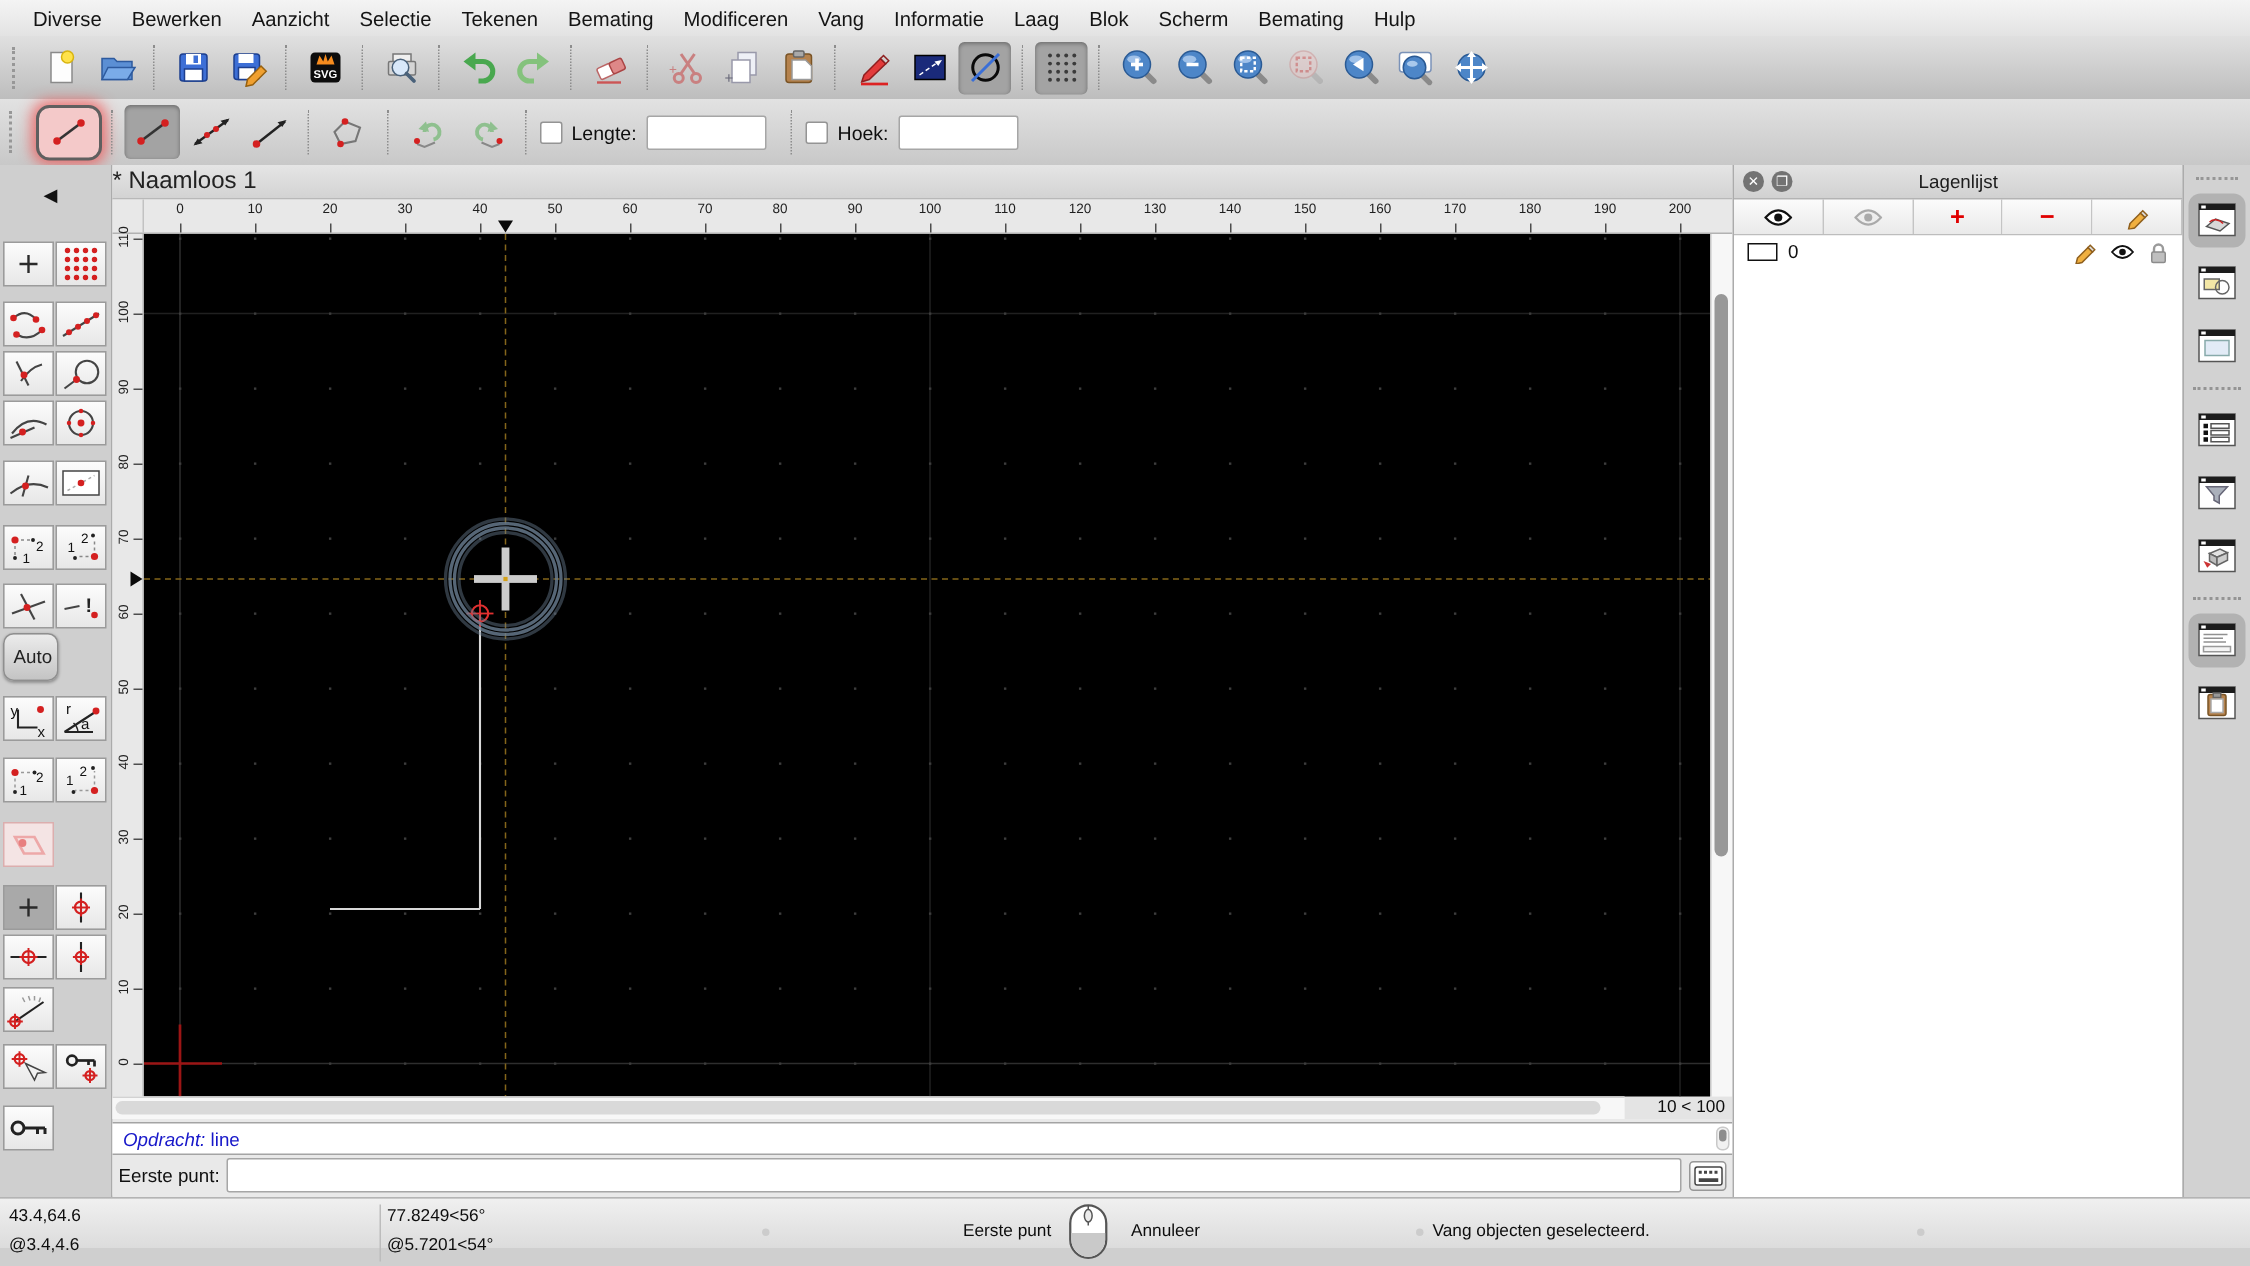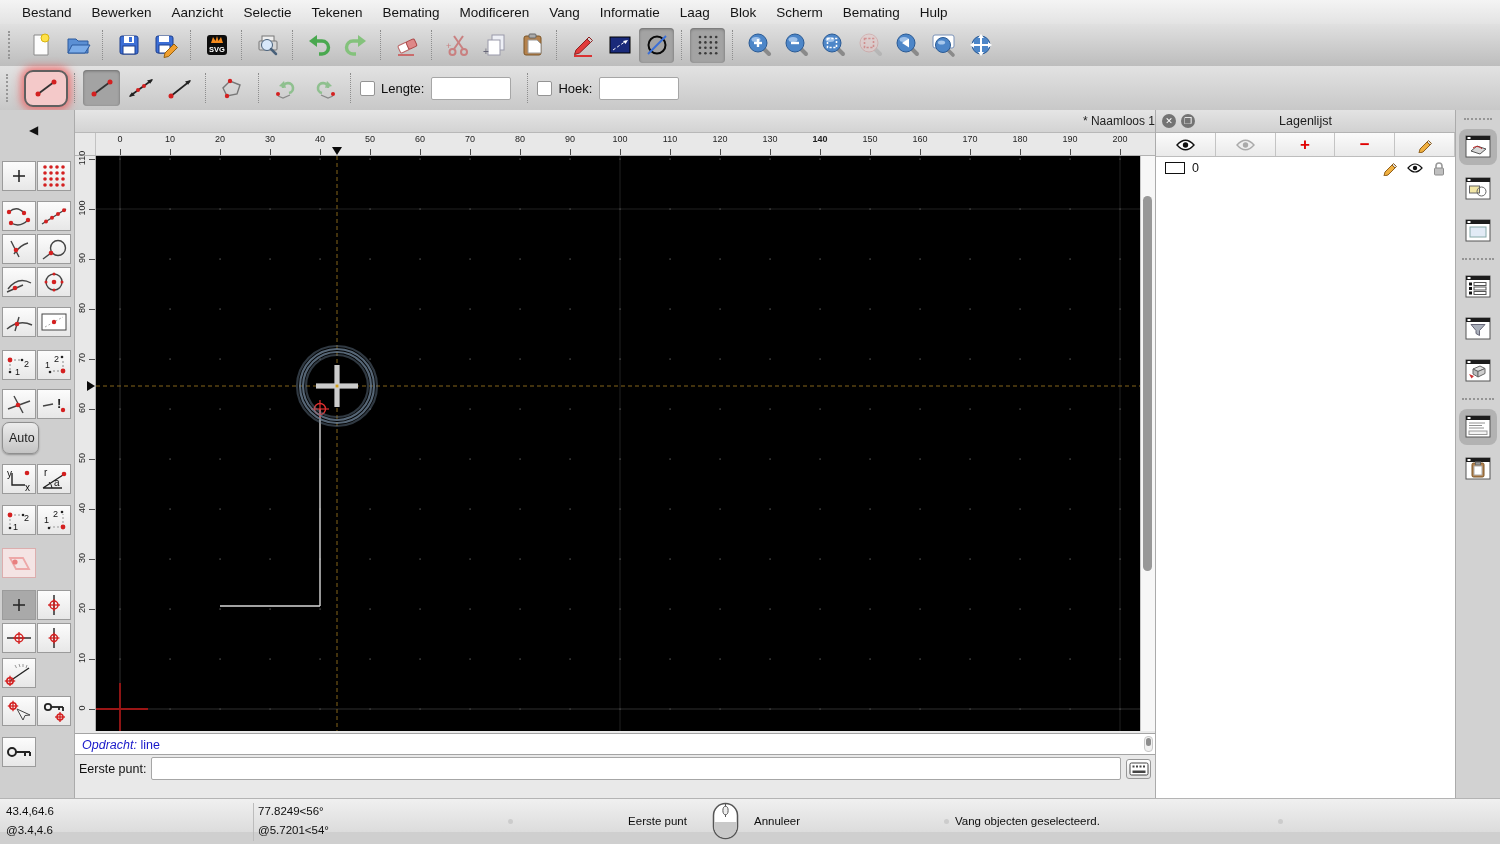--- a/index.html
+++ b/index.html
@@ -52,21 +52,21 @@
     border:1px solid #9b9b9b;display:flex;align-items:center;justify-content:center;padding:0;}
   .ldbtn.sel{background:#a9a9a9;}
   .ldbtn.dis{background:#f4e4e4;border-color:#dcaeae;}
   .auto-btn{width:37px;height:32px;border-radius:7px;border:1px solid #8f8f8f;
     background:linear-gradient(#ececec,#c4c4c4);font-size:12.5px;color:#222;
     box-shadow:0 1px 2px rgba(0,0,0,.3);}
 
   
   .mdi{position:absolute;left:75px;top:110px;width:1080px;height:688px;background:#e9e9e9;}
   .mdi-title{height:22px;background:linear-gradient(#e5e5e5,#d3d3d3);border-bottom:1px solid #b8b8b8;
-    text-align:right;font-size:12px;line-height:22px;color:#222;}
+    text-align:left;font-size:16px;line-height:22px;color:#222;}
   .hruler-row{height:23px;display:flex;background:#e8e8e8;border-bottom:1px solid #b2b2b2;box-sizing:border-box;}
   .ruler-corner{width:21px;border-right:1px solid #c2c2c2;box-sizing:border-box;}
   .hruler{position:relative;width:1044px;}
   .htick{position:absolute;bottom:0;width:1px;height:6px;background:#4d4d4d;}
   .hlab{position:absolute;top:1px;transform:translateX(-50%);font-size:9px;color:#1f1f1f;}
   .hmarker{position:absolute;bottom:0;width:0;height:0;border-left:5px solid transparent;
     border-right:5px solid transparent;border-top:8px solid #0a0a0a;margin-left:-5px;}
   .canvas-area{position:relative;height:575px;display:flex;}
   .vruler{position:relative;width:21px;background:#e8e8e8;border-right:1px solid #b2b2b2;box-sizing:border-box;}
   .vtick{position:absolute;right:0;width:6px;height:1px;background:#4d4d4d;}
@@ -128,21 +128,21 @@
   .sb{position:absolute;white-space:nowrap;}
   .sdiv{position:absolute;left:253px;top:4px;height:38px;width:1px;background:#bcbcbc;}
   .sdot{position:absolute;width:5px;height:5px;border-radius:50%;background:#cccccc;top:20px;}
 </style>
 </head>
 <body>
 
 <div id="root">
 
   <div class="menubar" id="menubar">
-      <div class="menu-item">Bestand</div>
+      <div class="menu-item">Diverse</div>
       <div class="menu-item">Bewerken</div>
       <div class="menu-item">Aanzicht</div>
       <div class="menu-item">Selectie</div>
       <div class="menu-item">Tekenen</div>
       <div class="menu-item">Bemating</div>
       <div class="menu-item">Modificeren</div>
       <div class="menu-item">Vang</div>
       <div class="menu-item">Informatie</div>
       <div class="menu-item">Laag</div>
       <div class="menu-item">Blok</div>
@@ -720,21 +720,21 @@
           <span class="hlab" style="left: 474px;">90</span>
           <div class="htick" style="left: 524px;"></div>
           <span class="hlab" style="left: 524px;">100</span>
           <div class="htick" style="left: 574px;"></div>
           <span class="hlab" style="left: 574px;">110</span>
           <div class="htick" style="left: 624px;"></div>
           <span class="hlab" style="left: 624px;">120</span>
           <div class="htick" style="left: 674px;"></div>
           <span class="hlab" style="left: 674px;">130</span>
           <div class="htick" style="left: 724px;"></div>
-          <span class="hlab" style="left: 724px; font-weight: bold;">140</span>
+          <span class="hlab" style="left: 724px;">140</span>
           <div class="htick" style="left: 774px;"></div>
           <span class="hlab" style="left: 774px;">150</span>
           <div class="htick" style="left: 824px;"></div>
           <span class="hlab" style="left: 824px;">160</span>
           <div class="htick" style="left: 874px;"></div>
           <span class="hlab" style="left: 874px;">170</span>
           <div class="htick" style="left: 924px;"></div>
           <span class="hlab" style="left: 924px;">180</span>
           <div class="htick" style="left: 974px;"></div>
           <span class="hlab" style="left: 974px;">190</span>
@@ -1043,20 +1043,26 @@
             <circle cx="241" cy="230" r="37" fill="none" stroke="#6b7f93" stroke-width="2.2" opacity="0.8"></circle>
             <circle cx="241" cy="230" r="40" fill="none" stroke="#6b7f93" stroke-width="2.2" opacity="0.45"></circle>
             <rect x="220" y="227.4" width="42" height="5.2" fill="#cccccc"></rect>
             <rect x="238.4" y="209" width="5.2" height="42" fill="#cccccc"></rect>
             <rect x="239.6" y="228.6" width="2.8" height="2.8" fill="#d4a017"></rect>
           </svg></div>
       <div class="vscroll">
           <div class="vthumb"></div>
         </div>
     </div>
+    <div class="hscroll-row">
+      <div class="hscroll">
+          <div class="hthumb"></div>
+        </div>
+      <div class="grid-info">10 &lt; 100</div>
+    </div>
     <div class="cmd-history">
       <span class="cmd-label">Opdracht:</span>
       <span class="cmd-value">line</span>
       <div class="mini-scroll">
           <div class="mini-thumb"></div>
         </div>
     </div>
     <div class="cmd-row">
       <label>Eerste punt:</label>
       <input class="cmd-input" value="" style="">
@@ -1218,21 +1224,21 @@
       </button>
     </div>
 
   <div class="statusbar">
     <span class="sb" style="left:6px;top:6px">43.4,64.6</span>
     <span class="sb" style="left:6px;top:25px">@3.4,4.6</span>
     <span class="sdiv"></span>
     <span class="sb" style="left:258px;top:6px">77.8249&lt;56°</span>
     <span class="sb" style="left:258px;top:25px">@5.7201&lt;54°</span>
     <span class="sdot" style="left:508px"></span>
-    <span class="sb" style="left:610px;top:16px;width:95px;text-align:center">Eerste punt</span>
+    <span class="sb" style="left:642px;top:16px;width:95px;text-align:left">Eerste punt</span>
     <span class="sb" style="left:712px;top:3px" id="mouseIcon"><svg width="27" height="38" viewBox="0 0 27 38" xmlns="http://www.w3.org/2000/svg">
           <rect x="1.5" y="1.5" width="24" height="35" rx="12" fill="#fff" stroke="#555" stroke-width="1.5"></rect>
   <path d="M2.2 20h22.6v4.5a11.3 11.3 0 0 1-22.6 0z" fill="#c9c9c9"></path>
   <line x1="13.5" y1="2" x2="13.5" y2="15" stroke="#555"></line>
   <ellipse cx="13.5" cy="8.5" rx="2.6" ry="4.2" fill="#ececec" stroke="#555"></ellipse>
         </svg></span>
     <span class="sb" style="left:754px;top:16px">Annuleer</span>
     <span class="sdot" style="left:944px"></span>
     <span class="sb" style="left:955px;top:16px">Vang objecten geselecteerd.</span>
     <span class="sdot" style="left:1278px"></span>

